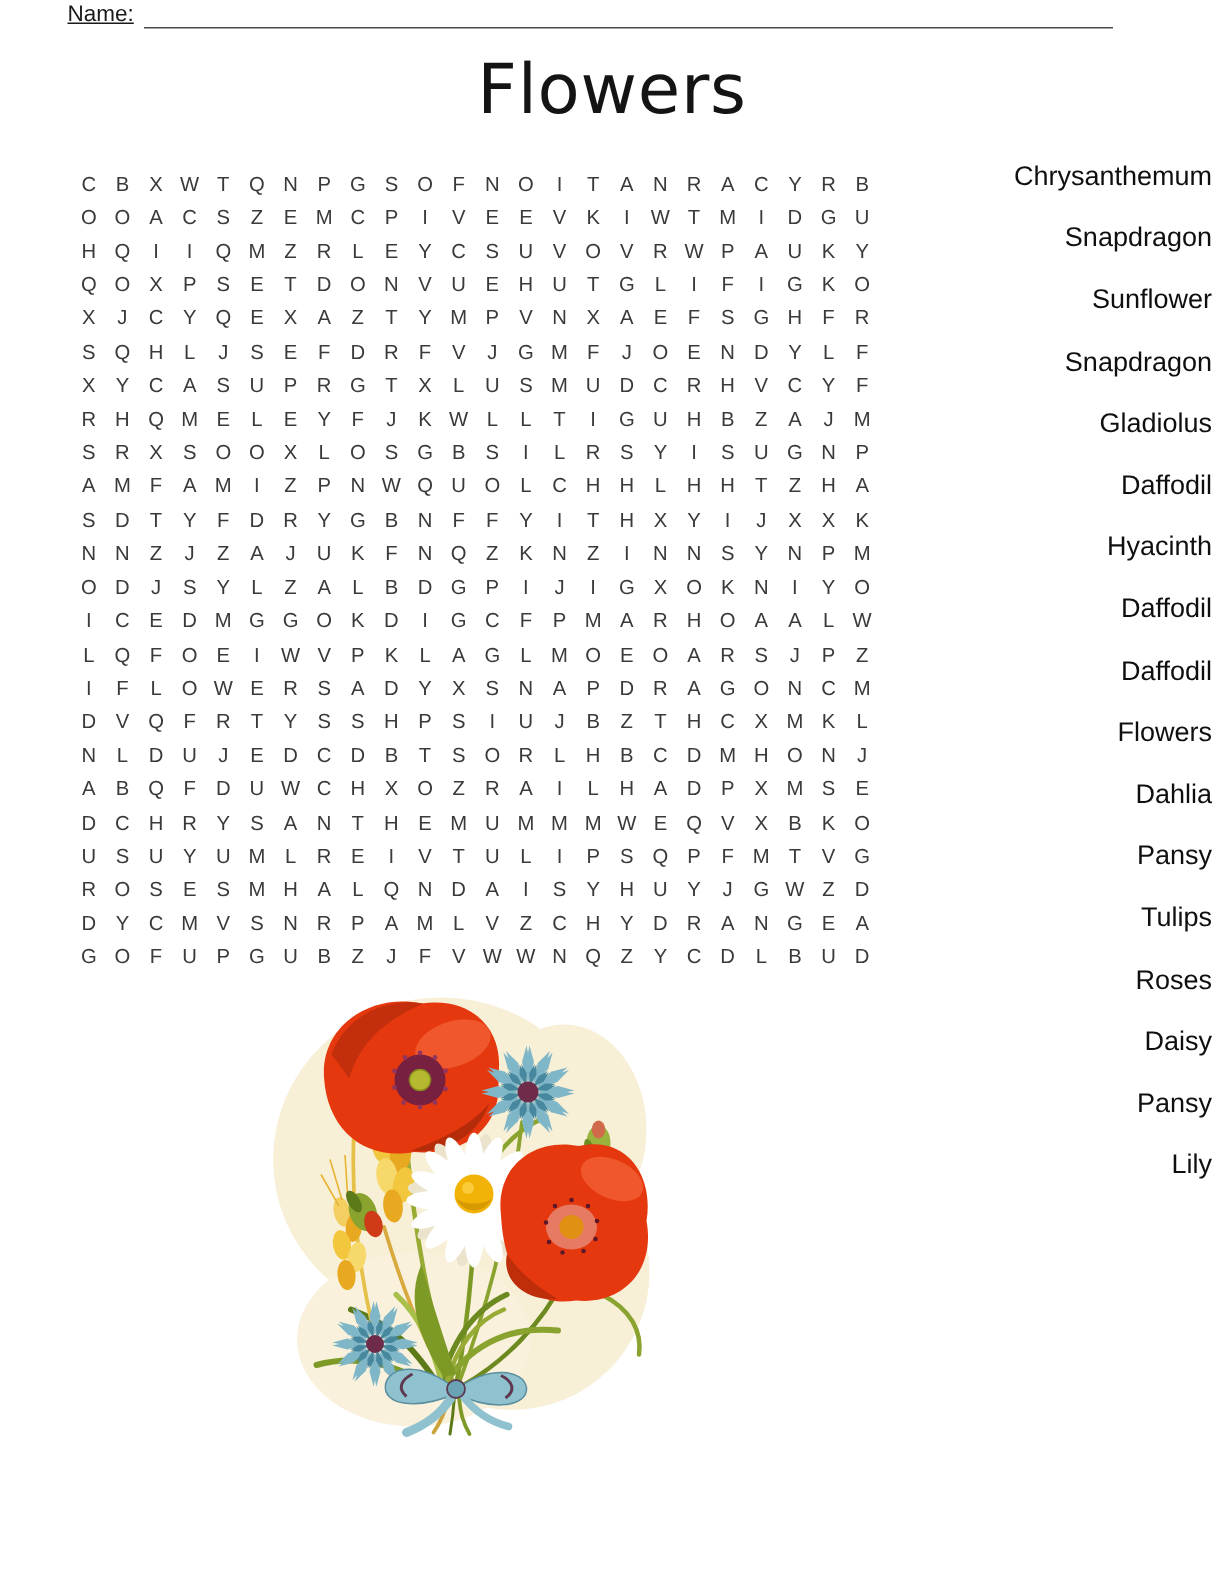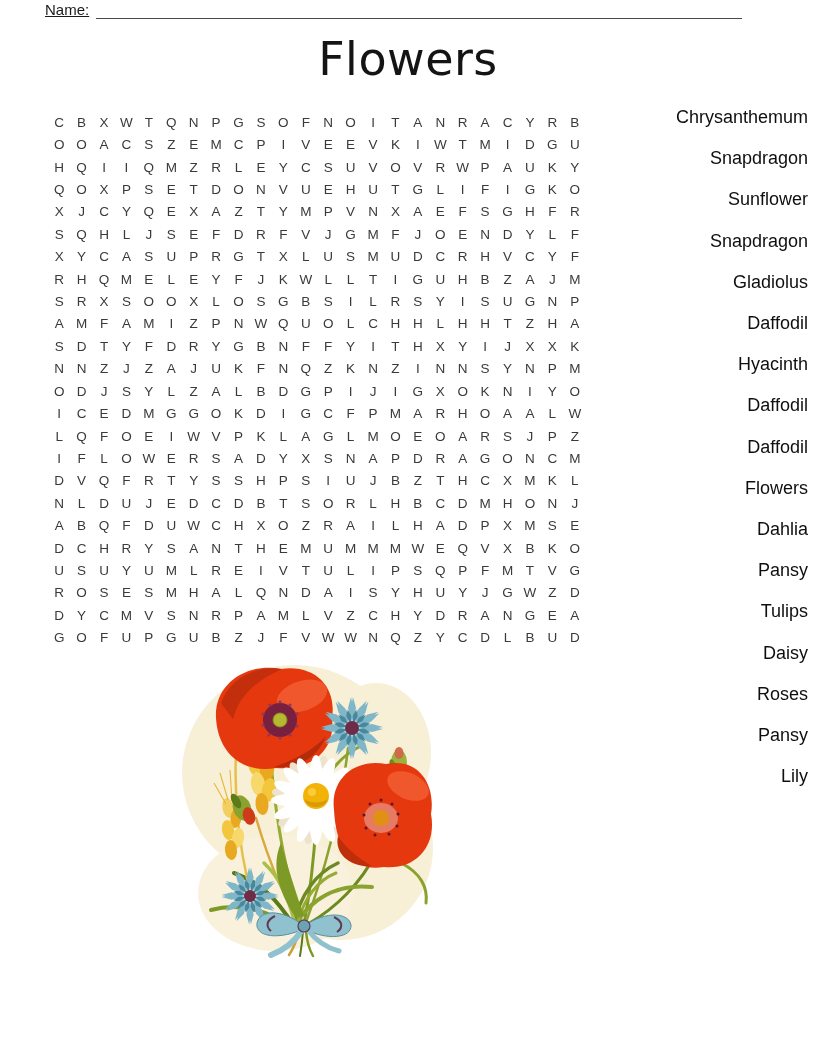--- a/index.html
+++ b/index.html
@@ -631,22 +631,22 @@
       <div class="word">Snapdragon</div>
       <div class="word">Gladiolus</div>
       <div class="word">Daffodil</div>
       <div class="word">Hyacinth</div>
       <div class="word">Daffodil</div>
       <div class="word">Daffodil</div>
       <div class="word">Flowers</div>
       <div class="word">Dahlia</div>
       <div class="word">Pansy</div>
       <div class="word">Tulips</div>
+      <div class="word">Roses</div>
       <div class="word">Daisy</div>
-      <div class="word">Roses</div>
       <div class="word">Pansy</div>
       <div class="word">Lily</div>
     </div>
 
   <svg class="bouquet" viewBox="0 0 262 302" xmlns="http://www.w3.org/2000/svg">
     <defs>
       <g id="cf-petal">
         <path d="M0,-6 L-4,-20 L-1,-31 L0,-26 L1,-31 L4,-20 Z"></path>
       </g>
     </defs>

